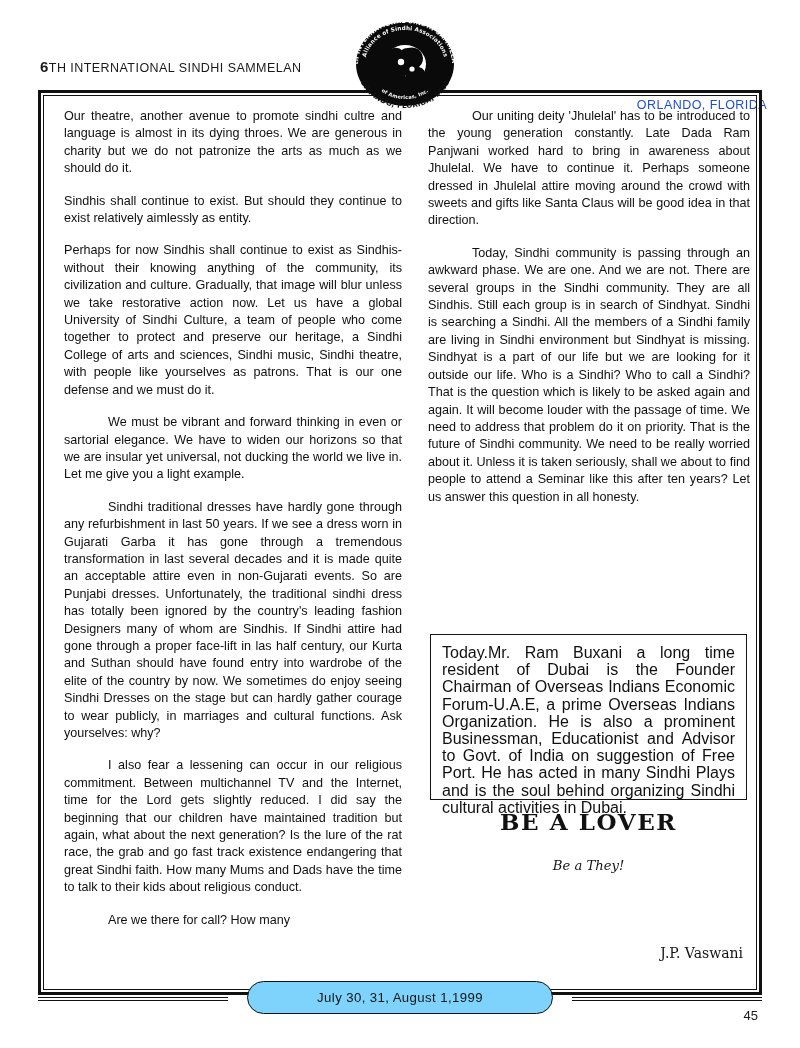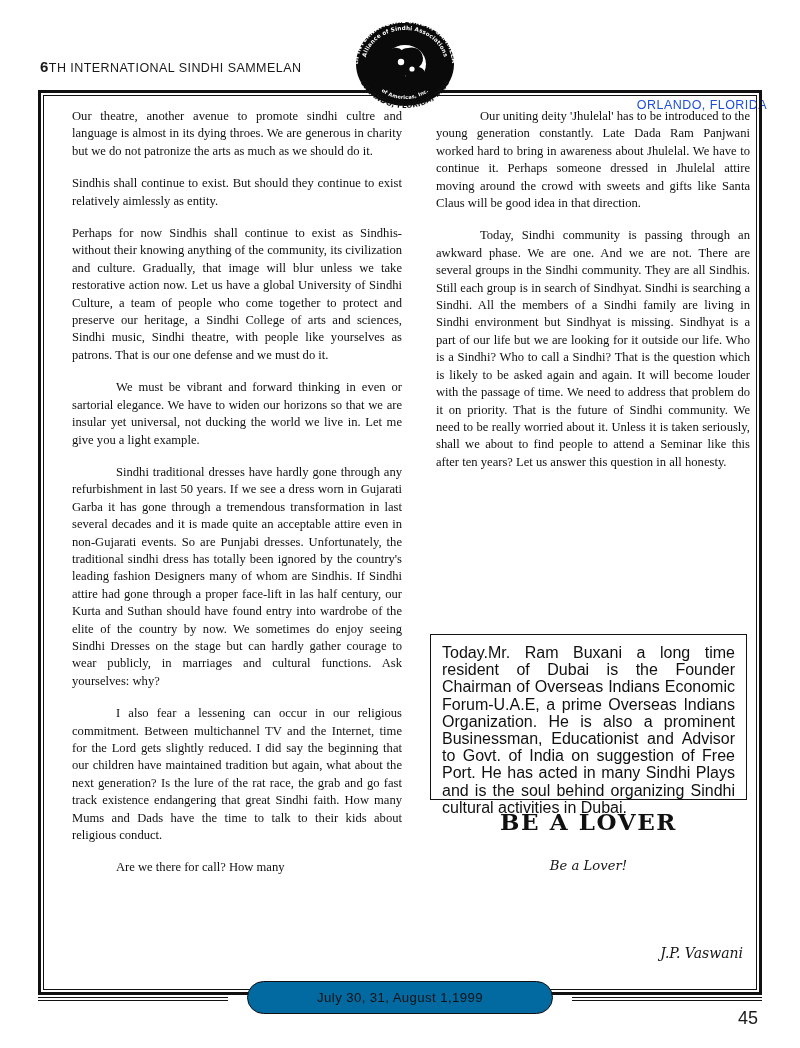--- a/index.html
+++ b/index.html
@@ -91,24 +91,23 @@
     top: 108px;
     font-size: 12.6px;
     line-height: 17.4px;
     text-align: justify;
     color: #101010;
   }
   .col-left  { left: 64px;  width: 338px; }
   .col-right { left: 428px; width: 322px; }
 
   .col p {
-    margin: 0 0 15px 8px;
+    margin: 0 0 15px 0;
     text-align: justify;
     text-justify: inter-word;
-    font-family: Liberation Serif, serif;
   }
   .col p.indent { text-indent: 44px; }
   .col p.last { margin-bottom: 0; }
 
   
   .biobox {
     position: absolute;
     left: 430px;
     top: 634px;
     width: 317px;
@@ -146,21 +145,20 @@
     font-style: italic;
     font-size: 13.2px;
     line-height: 18.5px;
     color: #141414;
   }
   .poem-author {
     position: absolute;
     right: 4px;
     top: 137px;
     font-family: "DejaVu Serif", serif;
-    font-style: italic;
     font-size: 14px;
     color: #141414;
     white-space: nowrap;
   }
 
   
   .footer {
     position: absolute;
     left: 0;
     top: 981px;
@@ -200,38 +198,38 @@
     border-top: 1.5px solid #111;
   }
   .footer-pill {
     position: absolute;
     left: 247px;
     top: 0;
     width: 306px;
     height: 33px;
     border: 1.8px solid #111;
     border-radius: 17px;
-    background: #0369a1;
+    background: #7dd3fc;
     box-sizing: border-box;
     display: flex;
     align-items: center;
     justify-content: center;
   }
   .footer-date {
     font-size: 13.2px;
     letter-spacing: 0.4px;
     color: #131313;
   }
 
   
   .page-number {
     position: absolute;
     right: 42px;
     top: 1008px;
-    font-size: 18px;
+    font-size: 13px;
     color: #1a1a1a;
   }
 </style>
 </head>
 <body>
 
 <div class="page">
 
   <div class="header">
     <div class="header-left"><span class="cap">6</span><span>TH INTERNATIONAL SINDHI SAMMELAN</span></div>
@@ -287,21 +285,21 @@
       <p class="indent">Today, Sindhi community is passing through an awkward phase. We are one. And we are not.  There are several groups in the Sindhi community. They are all Sindhis.  Still each group is in search of Sindhyat. Sindhi is searching a Sindhi. All the members of a Sindhi family are living in Sindhi environment but Sindhyat is missing. Sindhyat is a part of our life but we are looking for it outside our life.  Who is a Sindhi?  Who to call a Sindhi?  That is the question which is likely to be asked again and again.  It will become louder with the passage of time.  We need to address that problem do it on priority.  That is the future of Sindhi community.  We need to be really worried about it.  Unless it is taken seriously, shall we about to find people to attend a Seminar like this after ten years? Let us answer this question in all honesty.</p>
     </div>
 
   <div class="biobox">
     <p>Today.Mr. Ram Buxani a long time resident of Dubai is the Founder Chairman of Overseas Indians Economic Forum-U.A.E, a prime Overseas Indians Organization.  He is also a prominent Businessman,  Educationist and Advisor to Govt. of India on suggestion of Free Port.  He has acted in many Sindhi Plays and is the soul behind organizing Sindhi cultural activities in Dubai.</p>
   </div>
 
   <div class="poem-wrap">
     <div class="poem-title">BE A LOVER</div>
     <div id="poemLines">
-        <div class="poem-line">Be a Lover!</div>
+        <div class="poem-line">Be a They!</div>
       </div>
     <div class="poem-author">J.P. Vaswani</div>
   </div>
 
   <div class="footer">
     <div class="footer-rule-left"></div>
     <div class="footer-rule-right"></div>
     <div class="footer-pill">
       <span class="footer-date">July 30, 31, August 1,1999</span>
     </div>

